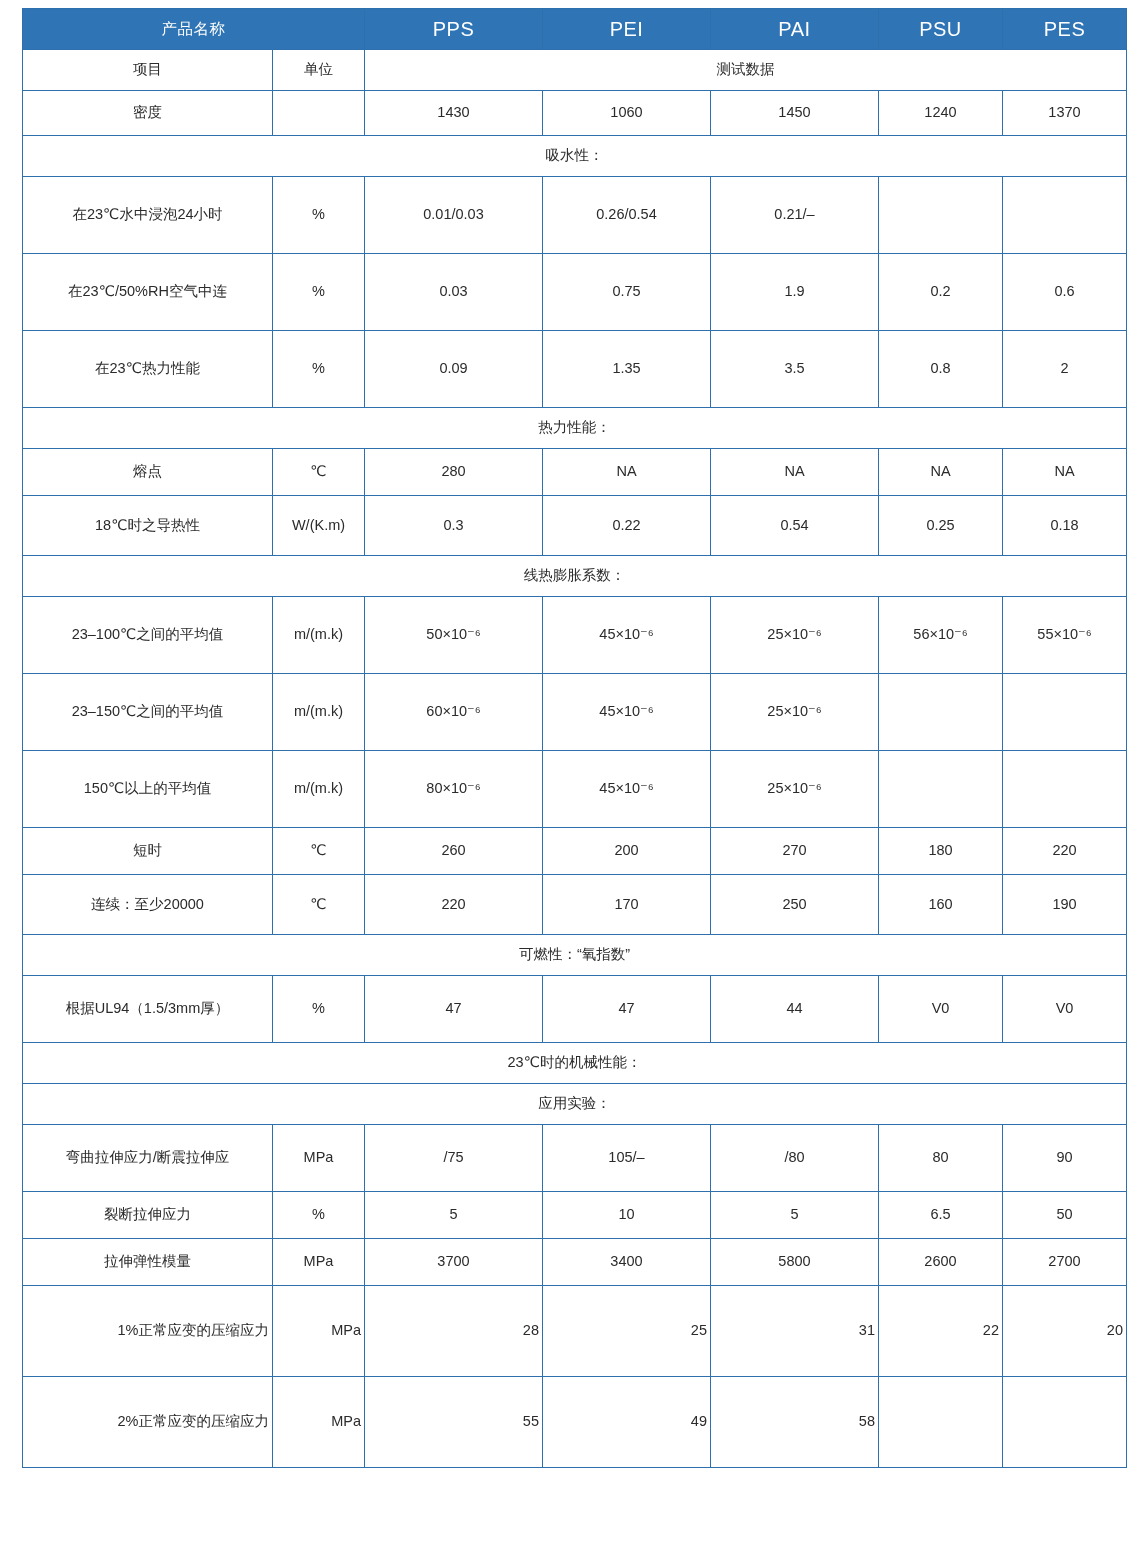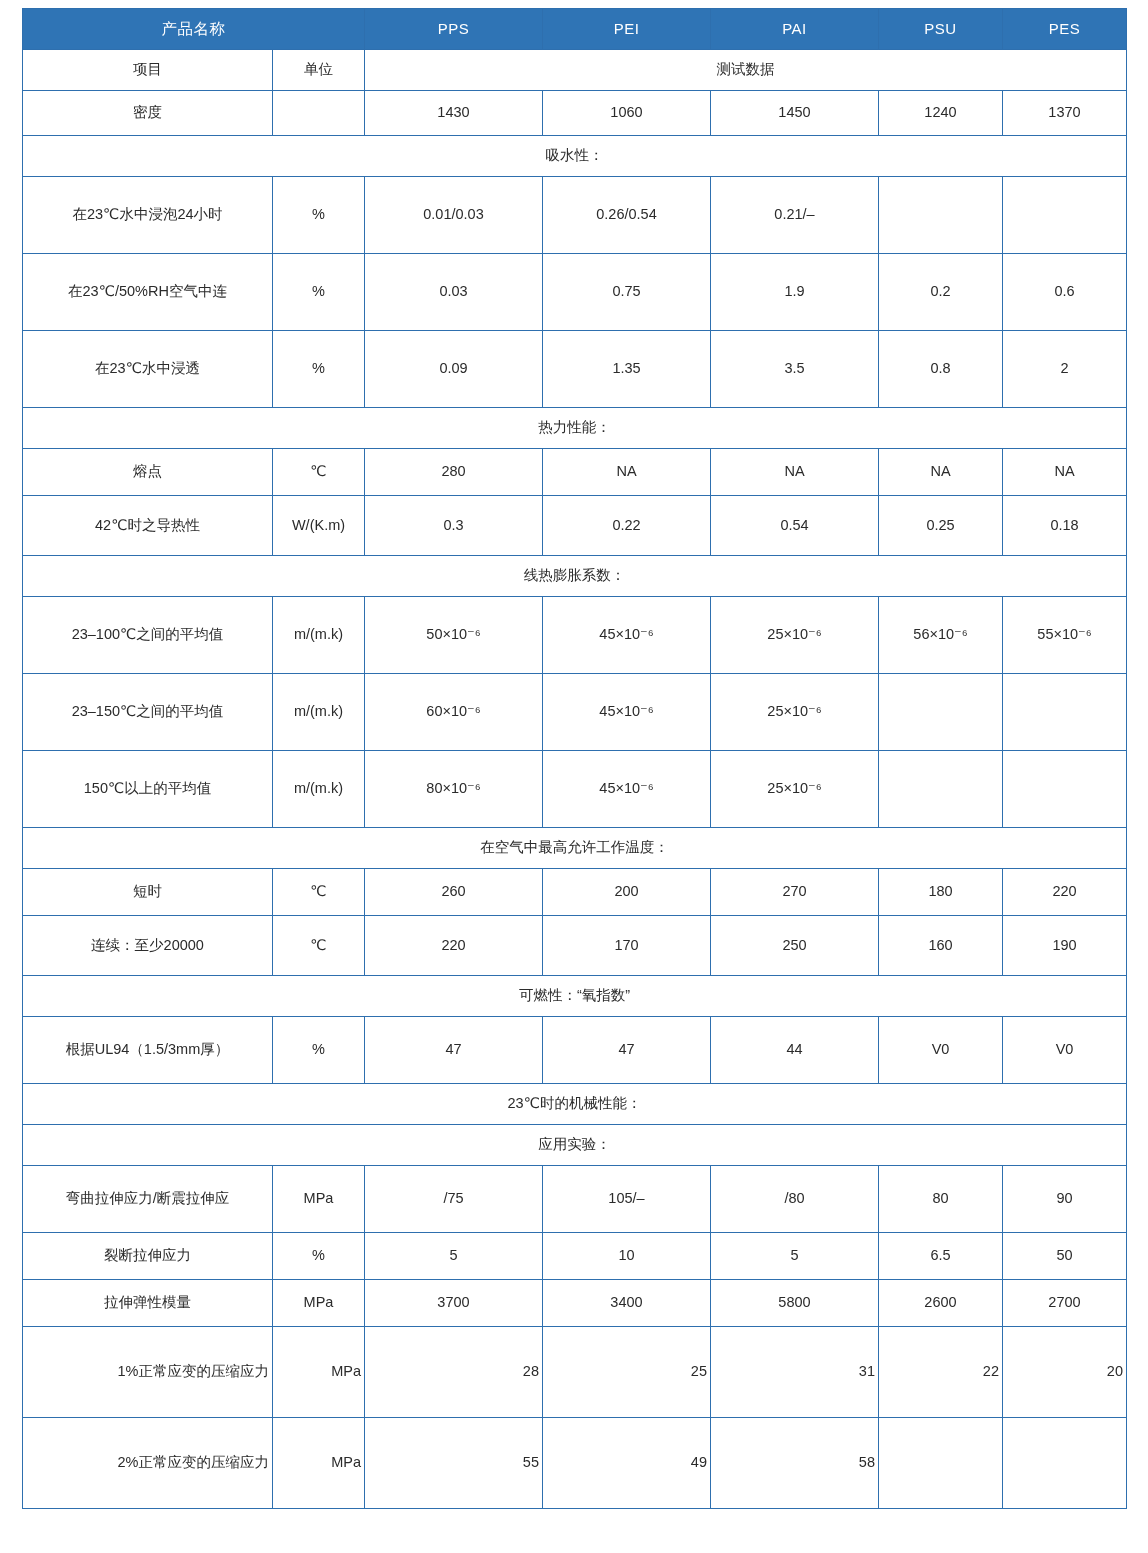--- a/index.html
+++ b/index.html
@@ -31,21 +31,21 @@
     vertical-align: middle;
     color: #2b2b2b;
     padding: 2px 3px;
     line-height: 1.35;
   }
   
   tr.head th {
     background: #2f74b5;
     color: #ffffff;
     height: 36px;
-    font-size: 15px;
+    font-size: 20px;
     letter-spacing: .5px;
   }
   tr.head th.first {
     font-size: 15.5px;
   }
   
   col.c-name   { width: 250px; }
   col.c-unit   { width: 92px; }
   col.c-pps    { width: 178px; }
   col.c-pei    { width: 168px; }
@@ -123,42 +123,42 @@
         <tr class="h72">
           <td class="name">在23℃/50%RH空气中连</td>
           <td>%</td>
           <td class="nowrap">0.03</td>
           <td class="nowrap">0.75</td>
           <td class="nowrap">1.9</td>
           <td class="nowrap">0.2</td>
           <td class="nowrap">0.6</td>
         </tr>
         <tr class="h72">
-          <td class="name">在23℃水中浸透</td>
+          <td class="name">在23℃热力性能</td>
           <td>%</td>
           <td class="nowrap">0.09</td>
           <td class="nowrap">1.35</td>
           <td class="nowrap">3.5</td>
           <td class="nowrap">0.8</td>
           <td class="nowrap">2</td>
         </tr>
         <tr class="h36">
           <td colspan="7" class="section">热力性能：</td>
         </tr>
         <tr class="h40b">
           <td class="name">熔点</td>
           <td>℃</td>
           <td class="nowrap">280</td>
           <td class="nowrap">NA</td>
           <td class="nowrap">NA</td>
           <td class="nowrap">NA</td>
           <td class="nowrap">NA</td>
         </tr>
         <tr class="h55">
-          <td class="name">42℃时之导热性</td>
+          <td class="name">18℃时之导热性</td>
           <td>W/(K.m)</td>
           <td class="nowrap">0.3</td>
           <td class="nowrap">0.22</td>
           <td class="nowrap">0.54</td>
           <td class="nowrap">0.25</td>
           <td class="nowrap">0.18</td>
         </tr>
         <tr class="h36">
           <td colspan="7" class="section">线热膨胀系数：</td>
         </tr>
@@ -181,23 +181,20 @@
           <td class="nowrap"></td>
         </tr>
         <tr class="h72">
           <td class="name">150℃以上的平均值</td>
           <td>m/(m.k)</td>
           <td class="nowrap">80×10⁻⁶</td>
           <td class="nowrap">45×10⁻⁶</td>
           <td class="nowrap">25×10⁻⁶</td>
           <td class="nowrap"></td>
           <td class="nowrap"></td>
-        </tr>
-        <tr class="h36">
-          <td colspan="7" class="section">在空气中最高允许工作温度：</td>
         </tr>
         <tr class="h40b">
           <td class="name">短时</td>
           <td>℃</td>
           <td class="nowrap">260</td>
           <td class="nowrap">200</td>
           <td class="nowrap">270</td>
           <td class="nowrap">180</td>
           <td class="nowrap">220</td>
         </tr>

